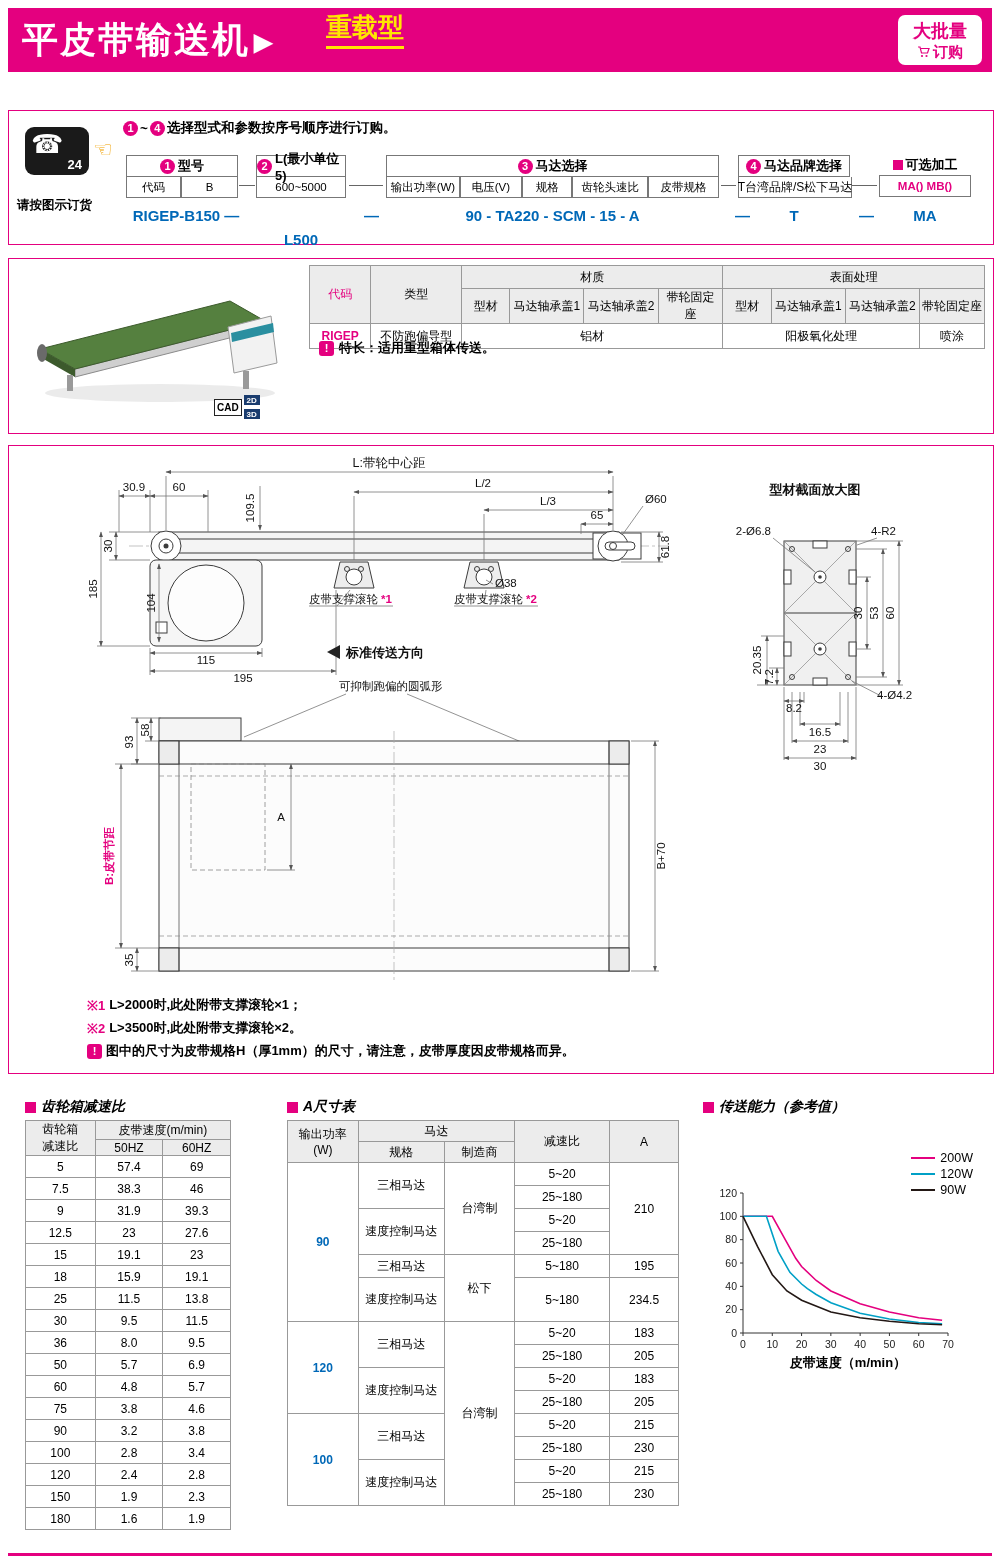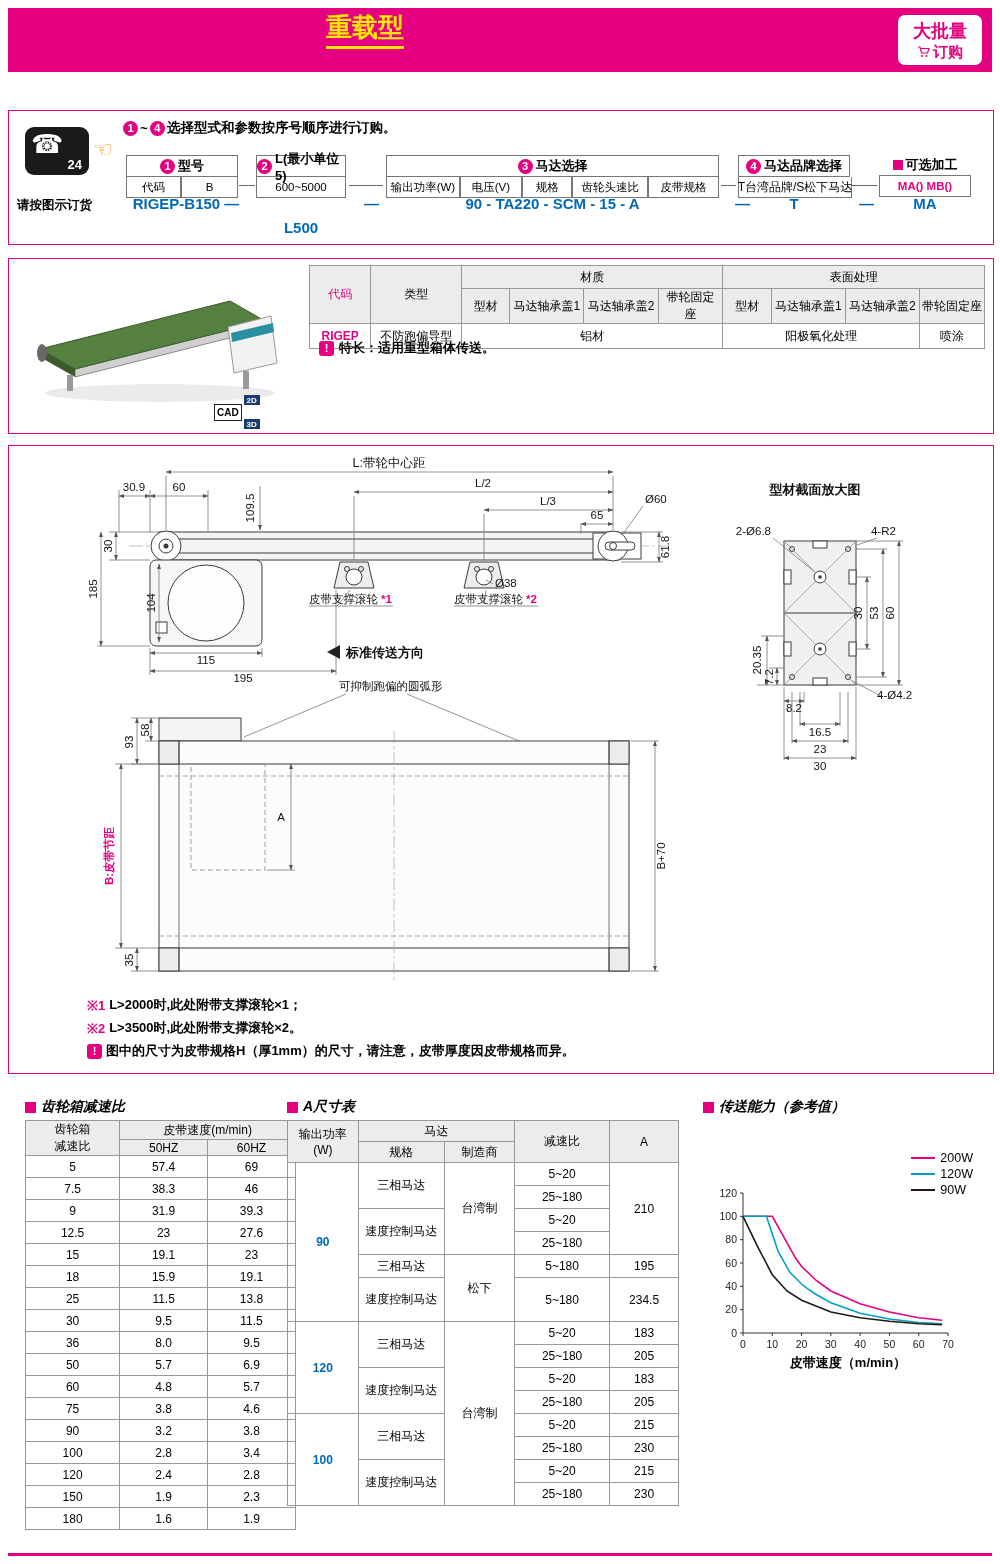--- a/index.html
+++ b/index.html
@@ -23,68 +23,69 @@
   .hand{position:absolute;left:84px;top:26px;font-size:22px;color:#f0a000;}
   .phone-caption{position:absolute;left:8px;top:86px;font-size:12.5px;font-weight:bold;}
   .instruction{position:absolute;left:114px;top:8px;font-size:13.5px;font-weight:bold;display:flex;align-items:center;gap:2px;}
   .cnum{display:inline-flex;width:15px;height:15px;border-radius:50%;background:#e4007f;color:#fff;font-size:11px;font-weight:bold;align-items:center;justify-content:center;flex:none;}
   .fgroup{position:absolute;top:44px;}
   .ftitle{border:1px solid #777;height:20px;display:flex;align-items:center;justify-content:center;gap:3px;font-size:13px;font-weight:bold;background:#fff;}
   .fcells{display:flex;margin-top:0;}
   .fcell{border:1px solid #777;border-top:none;height:20px;font-size:11.5px;display:flex;align-items:center;justify-content:center;white-space:nowrap;}
   .sq-s{display:inline-block;width:10px;height:10px;background:#e4007f;}
   .ma-cell{color:#e4007f;font-weight:bold;}
-  .exv{position:absolute;top:84px;color:#0068b7;font-weight:bold;font-size:15px;white-space:nowrap;text-align:center;}
+  .exv{position:absolute;top:96px;color:#0068b7;font-weight:bold;font-size:15px;white-space:nowrap;text-align:center;}
   .conn{position:absolute;top:74px;height:1px;background:#666;}
   
   .stab{border-collapse:collapse;font-size:12px;}
   .stab th,.stab td{border:1px solid #999;text-align:center;padding:0 2px;}
   .stab th{background:#ececec;font-weight:normal;height:22px;}
   .stab td{height:24px;}
   .pink{color:#e4007f;}
   .code-cell{color:#e4007f;font-weight:bold;}
   .note-line{position:absolute;font-size:13px;font-weight:bold;display:flex;align-items:center;gap:5px;}
   .excl{display:inline-flex;width:15px;height:15px;background:#e4007f;color:#fff;font-weight:bold;font-size:11px;align-items:center;justify-content:center;border-radius:3px;flex:none;}
   .cad-badge{position:absolute;left:205px;top:136px;display:flex;align-items:center;gap:2px;}
   .cad-main{border:1.5px solid #222;font-size:10px;font-weight:bold;padding:2px 2px;background:#fff;}
-  .cad-col{display:flex;flex-direction:column;gap:14px;}
+  .cad-col{display:flex;flex-direction:column;gap:4px;}
   .cad-sq{background:#1a3c6e;color:#fff;font-size:8px;font-weight:bold;width:16px;height:10px;display:flex;align-items:center;justify-content:center;}
   
   svg text{font-family:"Liberation Sans",sans-serif;font-size:11.5px;fill:#111;stroke:none;}
   text.big{font-size:12.5px;}
   text.bold{font-weight:bold;font-size:13px;}
   text.magenta{fill:#e4007f;font-weight:bold;}
   .dnotes{position:absolute;left:78px;top:550px;font-size:13px;font-weight:bold;}
   .dn{margin-bottom:5px;display:flex;align-items:center;gap:4px;}
   .dn .mark{color:#e4007f;}
   
   .sec-title{position:absolute;font-size:14px;font-weight:bold;display:flex;align-items:center;gap:5px;font-style:italic;}
   .sec-title .sq{display:inline-block;width:11px;height:11px;background:#e4007f;flex:none;}
   .gtab,.atab{border-collapse:collapse;font-size:12px;position:absolute;}
   .gtab th,.gtab td,.atab th,.atab td{border:1px solid #999;text-align:center;padding:0 2px;}
   .gtab th,.atab th{background:#ececec;font-weight:normal;font-size:12px;}
   .gtab td{height:21px;}
-  .gtab{left:25px;top:1120px;width:271px;}
+  .gtab{left:25px;top:1120px;width:206px;}
   .atab{left:287px;top:1120px;width:392px;}
   .atab td{height:22px;}
   .atab th{height:20px;}
   .pw{color:#0068b7;font-weight:bold;}
   
   .cap-chart{position:absolute;left:703px;top:1098px;width:292px;height:300px;}
   .legend{position:absolute;right:22px;top:52px;}
   .leg-item{display:flex;align-items:center;gap:5px;font-size:12.5px;height:16px;}
   .swatch{width:24px;height:2px;display:inline-block;}
   .tick{font-size:10.5px;fill:#222;}
   .xlabel{position:absolute;left:40px;top:256px;width:210px;text-align:center;font-size:13px;font-weight:bold;}
   .footer-line{position:absolute;left:8px;top:1553px;width:984px;height:3px;background:#e4007f;}
 </style>
 </head>
 <body>
 
 <div class="header">
+  <div class="h-title"><span>平皮带输送机</span><span class="h-arrow">▶</span></div>
   <div class="h-type">重载型</div>
   <div class="badge">
     <div class="b1">大批量</div>
     <div class="b2">
       <span><svg width="13" height="12" viewBox="0 0 13 12">
             <path d="M1 1h2l1.5 6h6l1.5-4.5H4" fill="none" stroke="#e4007f" stroke-width="1.2"></path>
             <circle cx="5" cy="10" r="1.1" fill="#e4007f"></circle>
             <circle cx="9.5" cy="10" r="1.1" fill="#e4007f"></circle>
           </svg></span>
       <span>订购</span>

